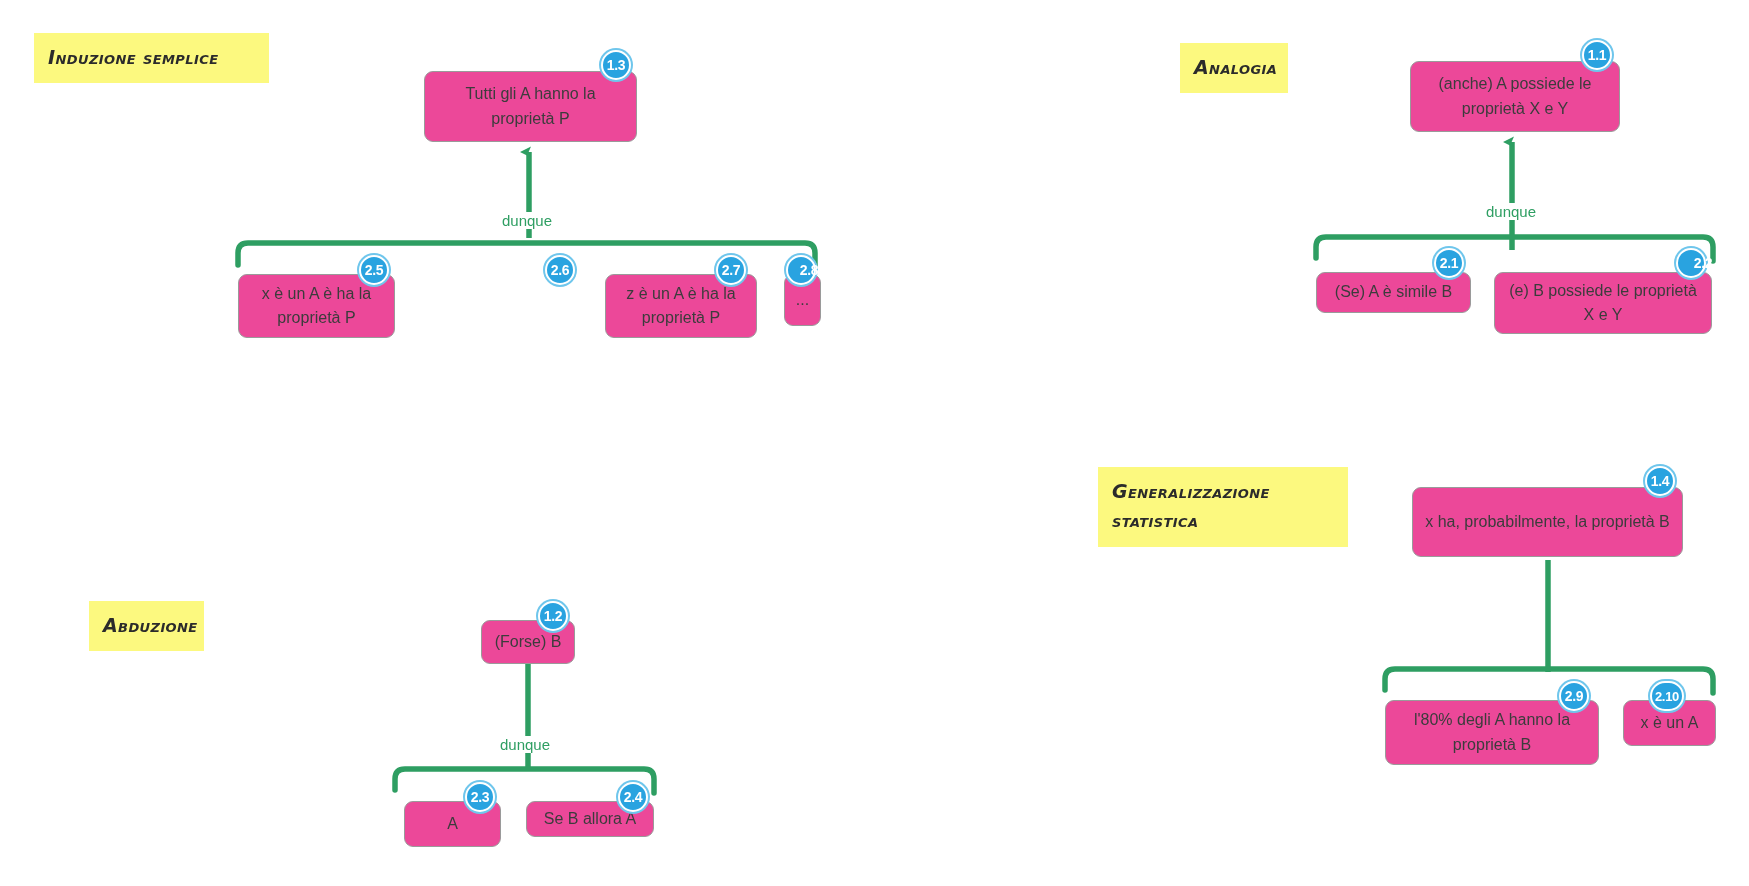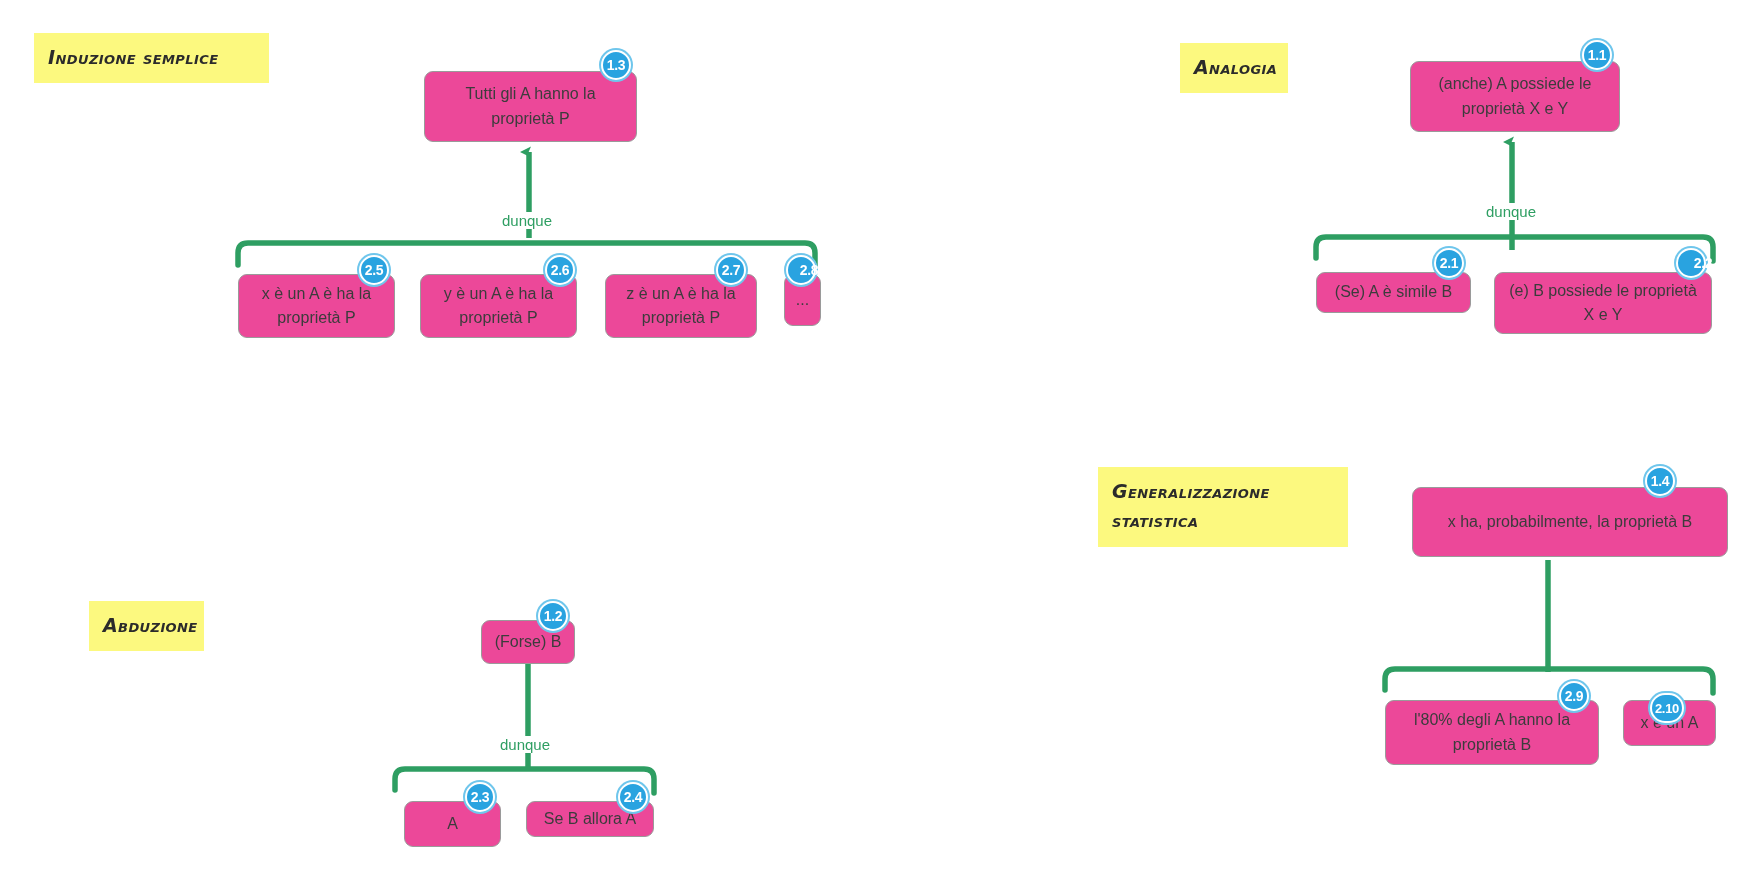--- a/index.html
+++ b/index.html
@@ -134,23 +134,20 @@
   </div>
   <div class="badge" style="left:601px; top:50px;">1.3</div>
 
   <div class="edge-label" style="left:497px; top:212px;">dunque</div>
 
   <div class="node" style="left:238px; top:274px; width:157px; height:64px;text-align:center;">
     <span class="node-text">x è un A è ha la proprietà P</span>
   </div>
   <div class="badge" style="left:359px; top:255px;">2.5</div>
 
-  <div class="node" style="left:420px; top:274px; width:157px; height:64px;">
-    <span class="node-text">y è un A è ha la proprietà P</span>
-  </div>
   <div class="badge" style="left:545px; top:255px;">2.6</div>
 
   <div class="node" style="left:605px; top:274px; width:152px; height:64px;">
     <span class="node-text">z è un A è ha la proprietà P</span>
   </div>
   <div class="badge" style="left:716px; top:255px;">2.7</div>
 
   <div class="node" style="left:784px; top:274px; width:37px; height:52px;">
     <span class="node-text">...</span>
   </div>
@@ -190,30 +187,30 @@
   <div class="badge" style="left:465px; top:782px;">2.3</div>
 
   <div class="node" style="left:526px; top:801px; width:128px; height:36px;">
     <span class="node-text">Se B allora A</span>
   </div>
   <div class="badge" style="left:618px; top:782px;">2.4</div>
 
   <div class="section-label" style="left:1098px; top:467px; width:250px;">Generalizzazione
 statistica</div>
 
-  <div class="node" style="left:1412px; top:487px; width:316px; height:70px;">
+  <div class="node" style="left:1412px; top:487px; width:271px; height:70px;">
     <span class="node-text">x ha, probabilmente, la proprietà B</span>
   </div>
   <div class="badge" style="left:1645px; top:466px;">1.4</div>
 
   <div class="edge-label" style="left:1560px; top:600px;"></div>
 
   <div class="node" style="left:1385px; top:700px; width:214px; height:65px;">
     <span class="node-text">l'80% degli A hanno la proprietà B</span>
   </div>
   <div class="badge" style="left:1559px; top:681px;">2.9</div>
 
   <div class="node" style="left:1623px; top:700px; width:93px; height:46px;">
     <span class="node-text">x è un A</span>
   </div>
-  <div class="badge wide" style="left:1650px; top:681px;margin-top:12px;">2.10</div>
+  <div class="badge wide" style="left:1650px; top:681px;">2.10</div>
 
 </div>
 
 </body></html>

